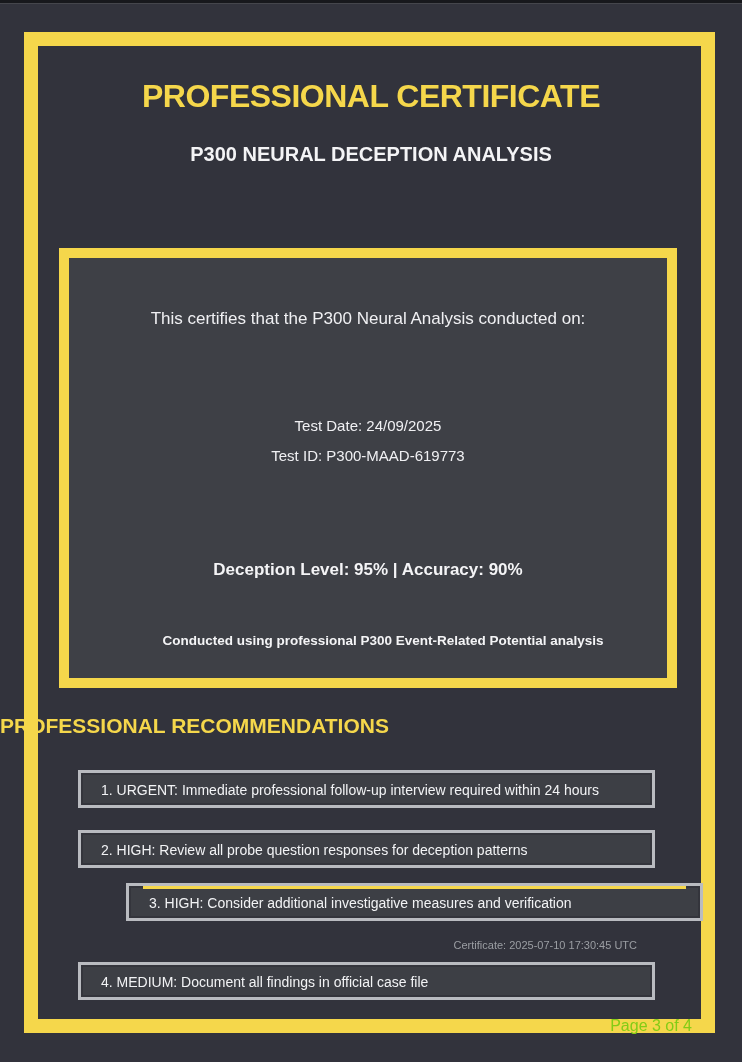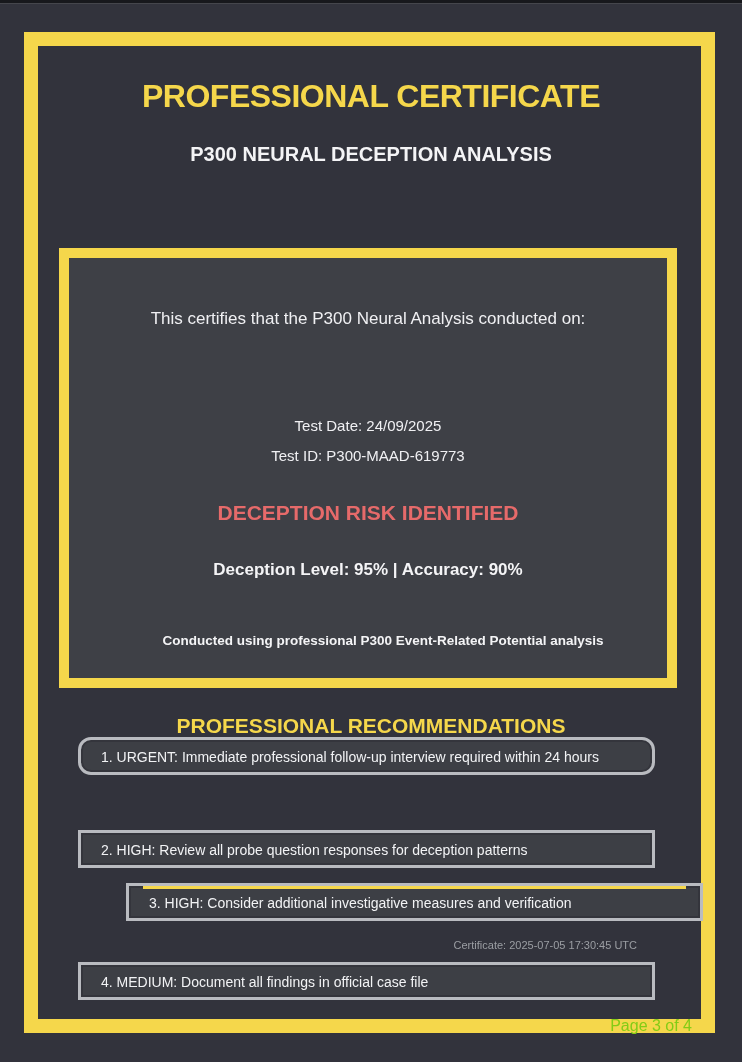--- a/index.html
+++ b/index.html
@@ -72,40 +72,40 @@
   .test-date      { top: 159px; color: #f0f0f3; font-size: 15px; }
   .test-id        { top: 189px; color: #f0f0f3; font-size: 15px; }
   .risk-status    { top: 243px; color: #e66a6a; font-size: 21px; font-weight: bold; }
   .metrics-line   { top: 302px; color: #f4f4f6; font-size: 17px; font-weight: bold; }
   .method-note    { top: 375px; color: #f4f4f6; font-size: 13.5px; font-weight: bold; margin-left: 15px; }
   .rec-title {
     position: absolute;
     top: 714px;
     left: 0;
     width: 742px;
-    text-align: center;
+    text-align: left;
     color: #f5d74b;
     font-size: 21px;
     font-weight: bold;
   }
   .rec-box {
     position: absolute;
     left: 78px;
     width: 577px;
     height: 38px;
     box-sizing: border-box;
     border: 3px solid #b9bbc0;
     box-shadow: inset 0 0 0 2px #34353c;
     background: #3d3f45;
     color: #f2f3f5;
     font-size: 14px;
     padding: 9px 20px 0 20px;
     overflow: hidden;
   }
-  .rec-box-1 { top: 737px; border-radius: 13px; }
+  .rec-box-1 { top: 770px; }
   .rec-box-2 { top: 830px; }
   .rec-box-3 { top: 883px; margin-left: 48px; }
   .rec-box-4 { top: 962px; }
   .rec-stripe {
     position: absolute;
     top: -3px;
     left: 14px;
     width: 543px;
     height: 6px;
     background: #f5d74b;
@@ -133,33 +133,32 @@
 <div class="page-frame"></div>
 
 <div class="cert-title">PROFESSIONAL CERTIFICATE</div>
 
 <div class="cert-subtitle">P300 NEURAL DECEPTION ANALYSIS</div>
 
 <div class="inner-box">
   <div class="certifies-line">This certifies that the P300 Neural Analysis conducted on:</div>
   <div class="test-date">Test Date: 24/09/2025</div>
   <div class="test-id">Test ID: P300-MAAD-619773</div>
-  <div class="risk-status">DECEPTION RISK IDENTIFIED</div>
   <div class="metrics-line">Deception Level: 95% | Accuracy: 90%</div>
   <div class="method-note">Conducted using professional P300 Event-Related Potential analysis</div>
 </div>
 
 <div class="rec-title">PROFESSIONAL RECOMMENDATIONS</div>
 
 <div class="rec-box rec-box-1">1. URGENT: Immediate professional follow-up interview required within 24 hours</div>
 
 <div class="rec-box rec-box-2">2. HIGH: Review all probe question responses for deception patterns</div>
 
 <div class="rec-box rec-box-3">
   <div class="rec-stripe"></div>
   <span>3. HIGH: Consider additional investigative measures and verification</span>
 </div>
 
 <div class="rec-box rec-box-4">4. MEDIUM: Document all findings in official case file</div>
 
-<div class="cert-timestamp">Certificate: 2025-07-05 17:30:45 UTC</div>
+<div class="cert-timestamp">Certificate: 2025-07-10 17:30:45 UTC</div>
 
 <div class="page-indicator">Page 3 of 4</div>
 
 </body></html>

